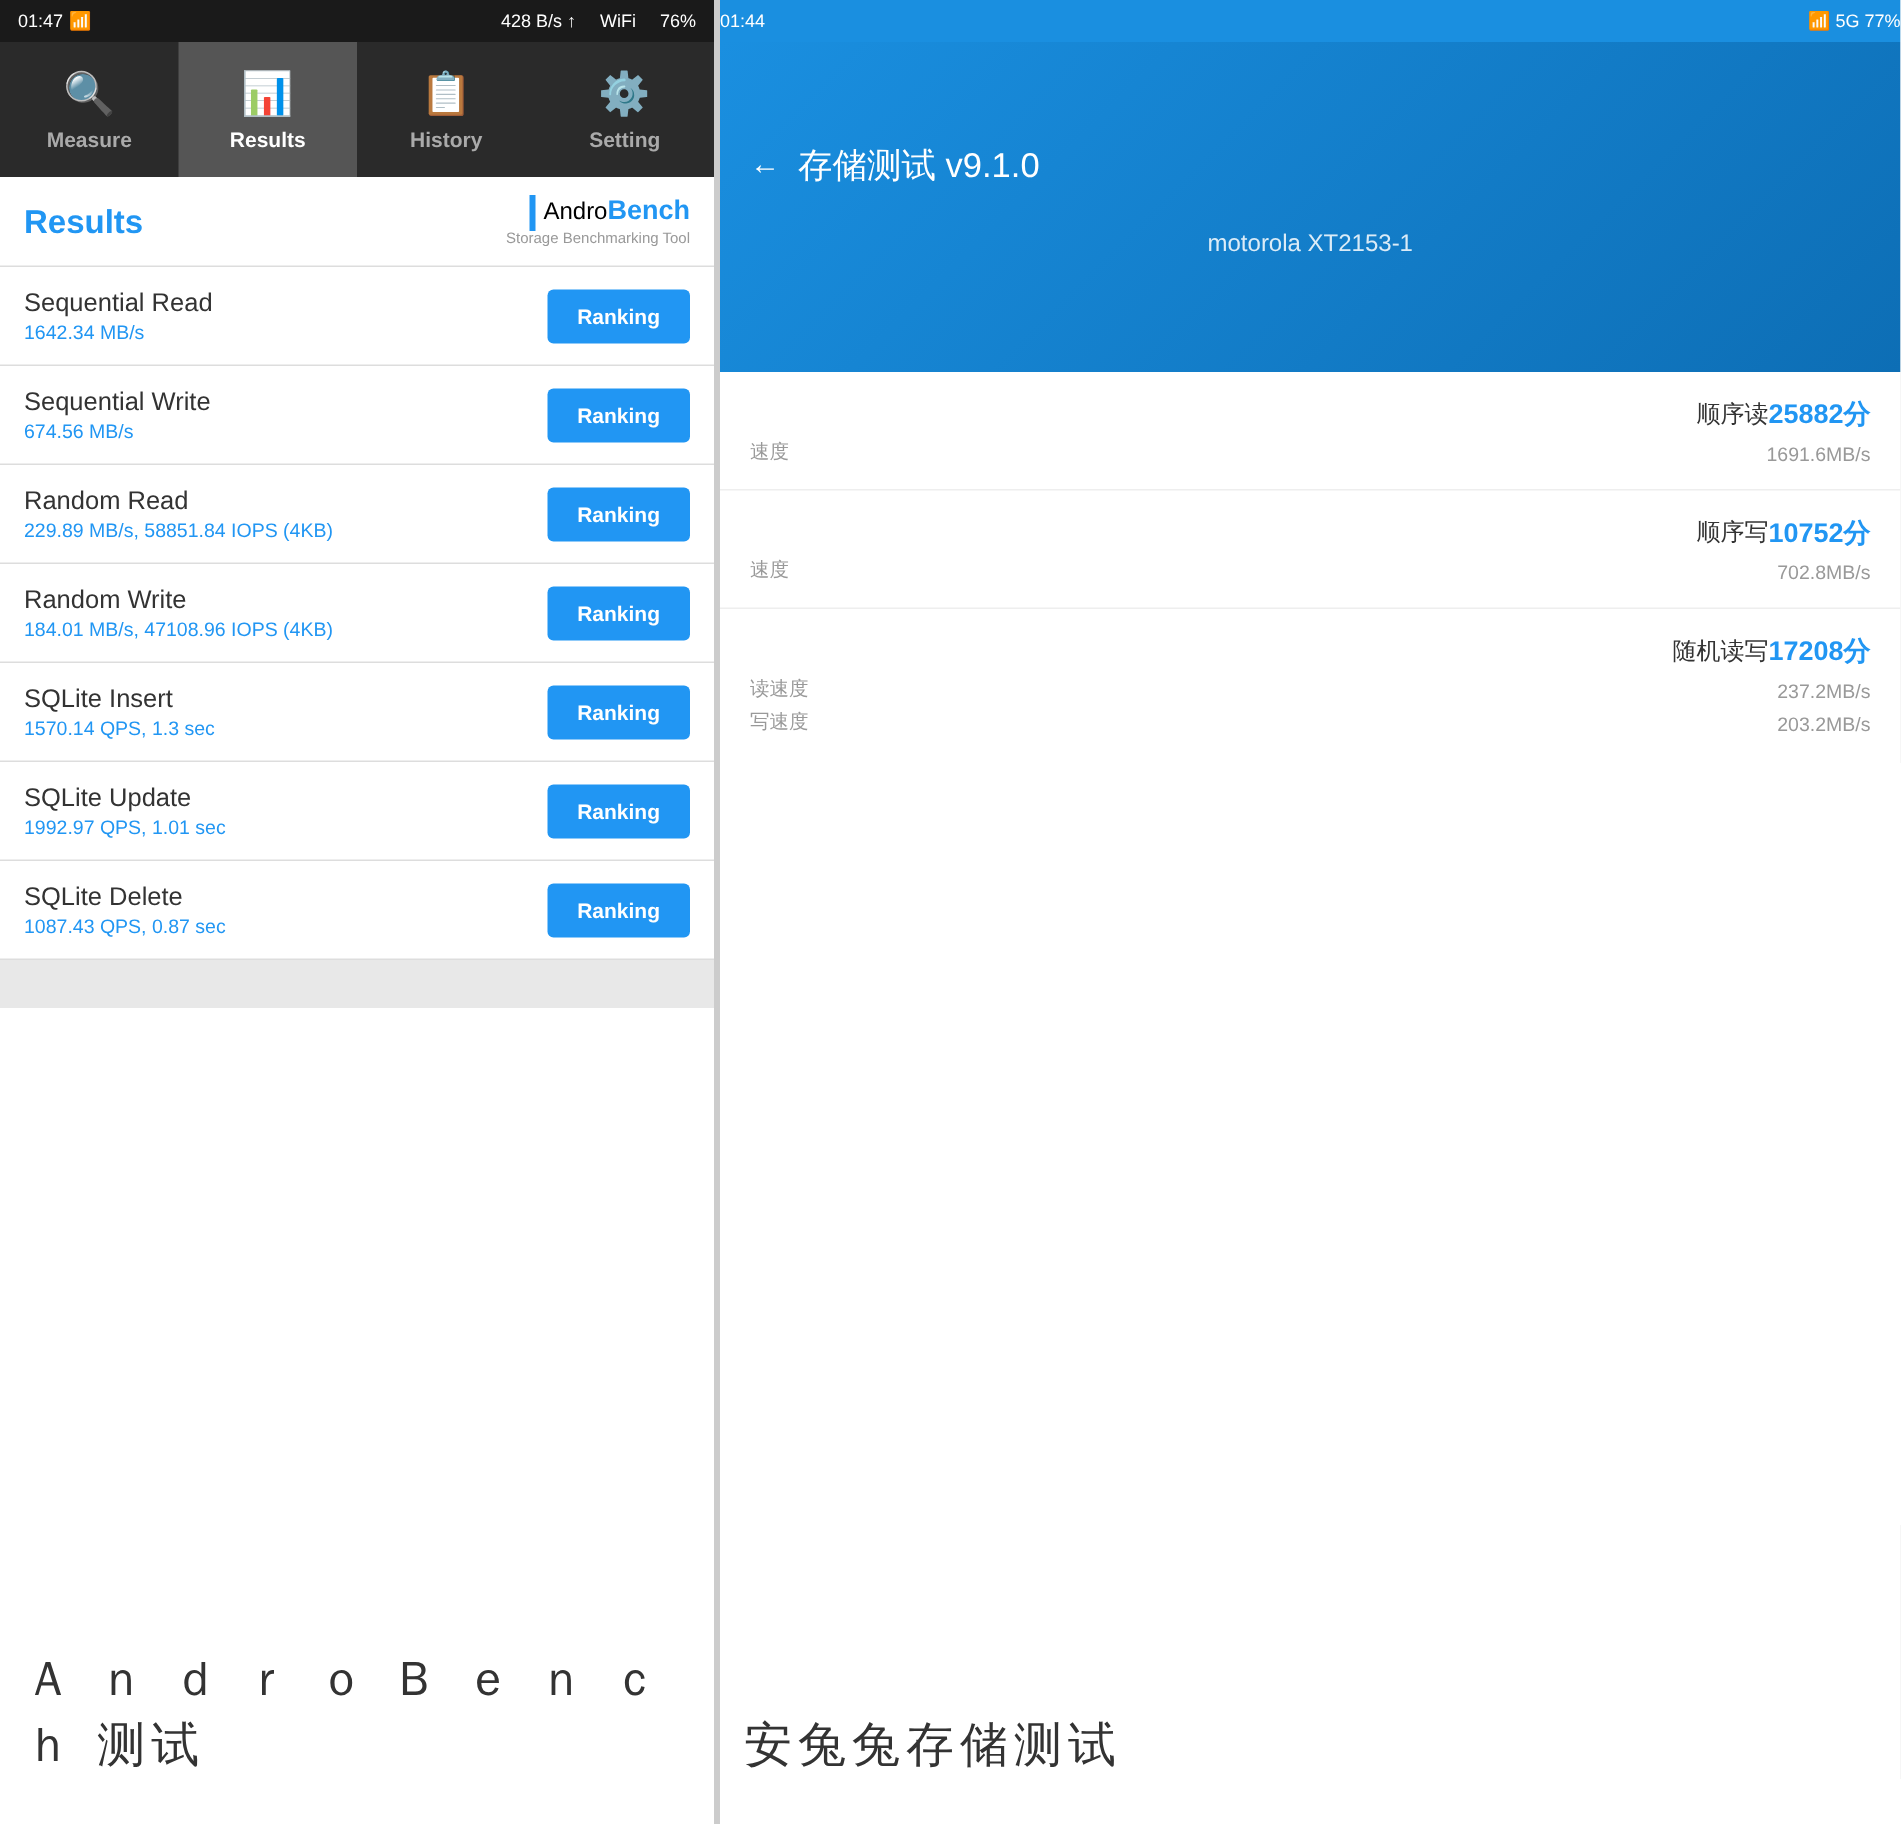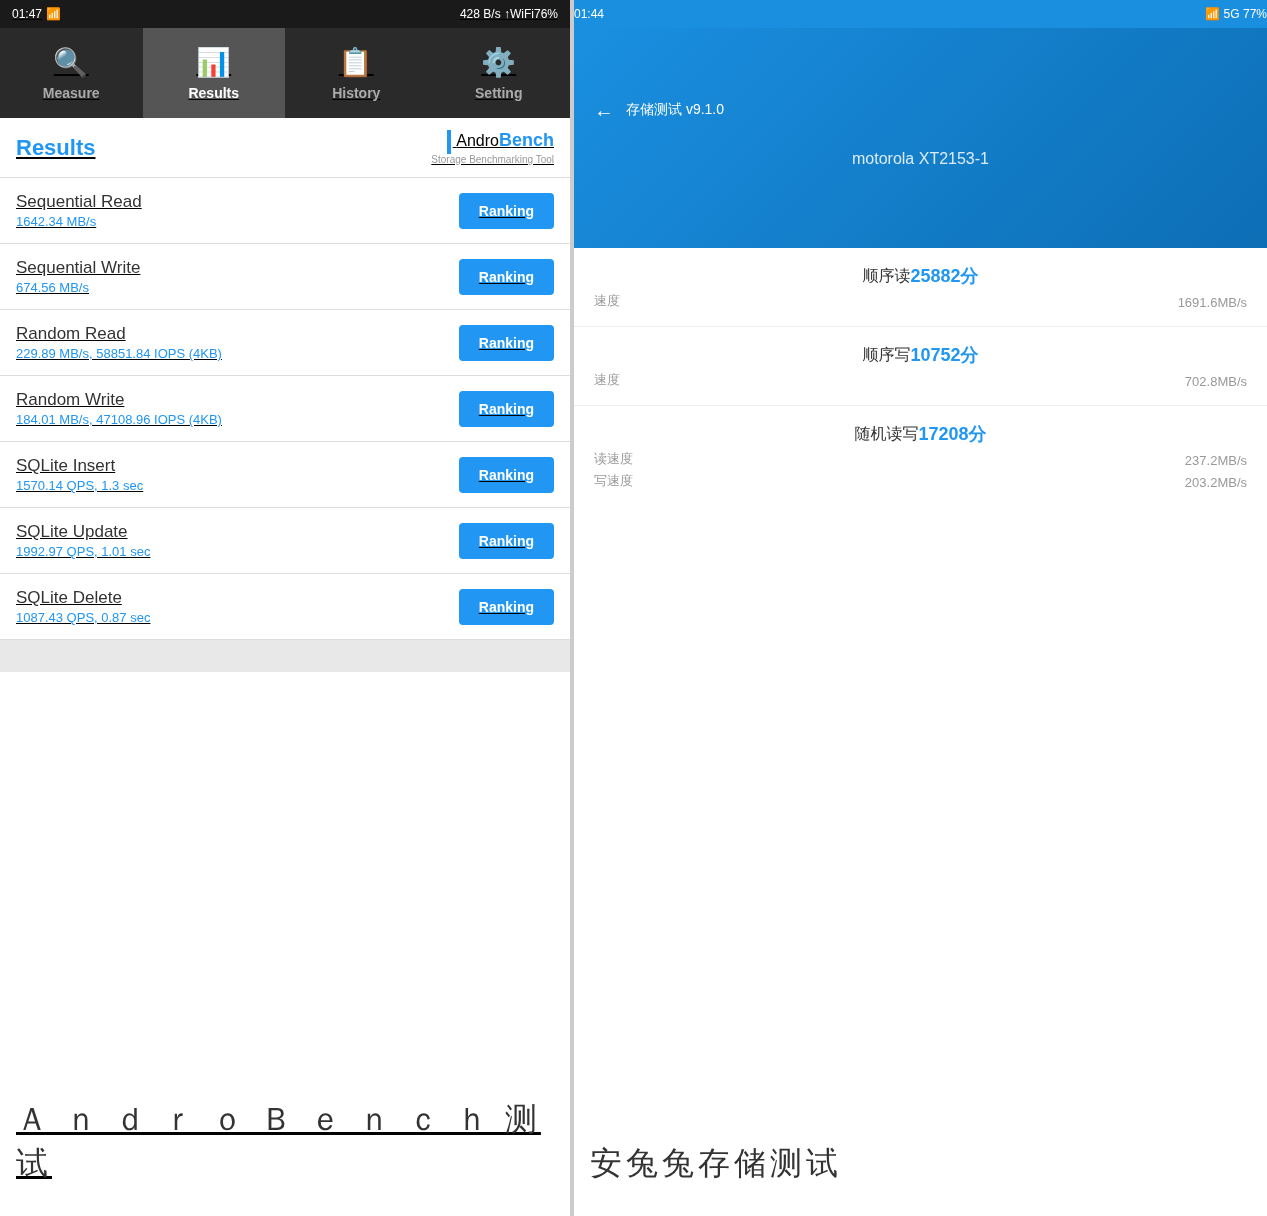--- a/index.html
+++ b/index.html
@@ -13,25 +13,24 @@
     }
 
     .main-container {
       display: flex;
       flex: 1;
       height: 100%;
     }
 
     
     .left-panel {
-      width: 570px;
+      width: 476px;
       background: #a16207;
       display: flex;
       flex-direction: column;
-      text-decoration: underline;
     }
 
     
     .status-bar-left {
       background: #1a1a1a;
       color: white;
       display: flex;
       justify-content: space-between;
       align-items: center;
       padding: 4px 12px;
@@ -41,21 +40,21 @@
 
     .status-left-info {
       display: flex;
       align-items: center;
       gap: 4px;
     }
 
     .status-right-info {
       display: flex;
       align-items: center;
-      gap: 0;
+      gap: 16px;
     }
 
     
     .nav-tabs {
       display: flex;
       background: #2a2a2a;
       height: 90px;
     }
 
     .nav-tab {
@@ -209,21 +208,21 @@
 
     .back-arrow {
       color: white;
       font-size: 20px;
       margin-right: 12px;
       cursor: pointer;
     }
 
     .antutut-title {
       color: white;
-      font-size: 14px;
+      font-size: 23px;
       text-align: right;
     }
 
     .score-container {
       text-align: center;
     }
 
     .main-score {
       font-size: 80px;
       font-weight: bold;
@@ -253,21 +252,21 @@
       padding: 16px 20px;
       border-bottom: 1px solid #eee;
     }
 
     .stat-row:last-child {
       border-bottom: none;
     }
 
     .stat-header {
       display: flex;
-      justify-content: center;
+      justify-content: flex-end;
       align-items: center;
       margin-bottom: 4px;
     }
 
     .stat-label-cn {
       font-size: 16px;
       color: #333;
     }
 
     .stat-score {

